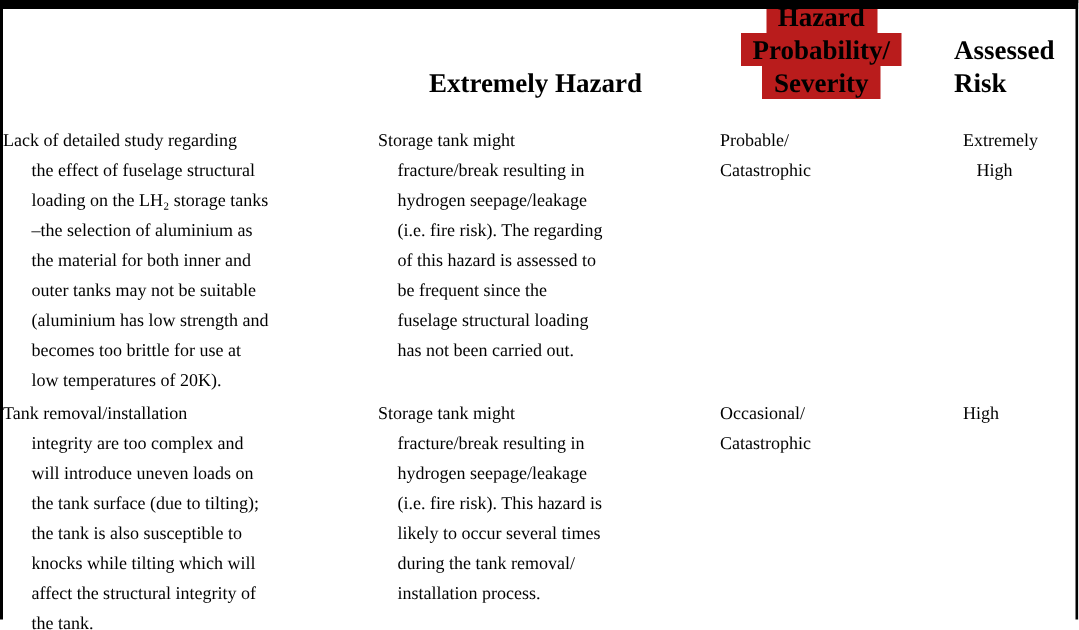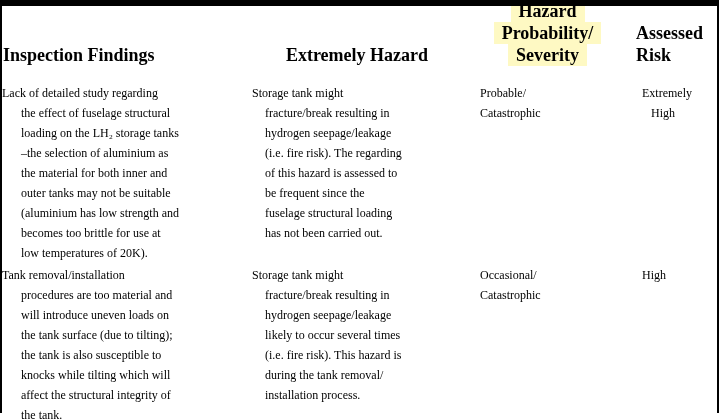--- a/index.html
+++ b/index.html
@@ -39,21 +39,21 @@
     position: absolute;
     font-weight: bold;
     font-size: 18px;
     line-height: 22px;
     white-space: nowrap;
     z-index: 2;
   }
   .hdr1 { left: 3px;  top: 44px; }
   .hdr2 { left: 252px; top: 44px; width: 210px; text-align: center; }
   .hdr3 { left: 470px; top: 0px;  width: 155px; text-align: center; }
-  .hdr3 .line { width: fit-content; margin: 0 auto; background: #fef9c3; padding: 0 8px; }
+  .hdr3 .line { width: fit-content; margin: 0 auto; background: #b91c1c; padding: 0 8px; }
   .hdr4 { left: 636px; top: 22px; width: 84px;  text-align: left; }
   .cell {
     position: absolute;
     font-size: 12px;
     line-height: 20px;
     z-index: 2;
   }
   .cell .line { white-space: nowrap; }
   .c1 { left: 2px;   width: 258px; }  .c1 .cont { margin-left: 19px; }
   .c2 { left: 252px; width: 225px; }  .c2 .cont { margin-left: 13px; }
@@ -64,21 +64,20 @@
 </style>
 </head>
 <body>
 
 <div class="page">
 
   <div class="border-frame"></div>
   <div class="header-rule"></div>
   <div class="bottom-band"></div>
 
-  <div class="hdr hdr1">Inspection Findings</div>
 
   <div class="hdr hdr2">Extremely Hazard</div>
 
   <div class="hdr hdr3">
       <div class="line">Hazard</div>
       <div class="line cont">Probability/</div>
       <div class="line cont">Severity</div>
     </div>
 
   <div class="hdr hdr4">
@@ -114,35 +113,35 @@
       <div class="line cont">Catastrophic</div>
     </div>
 
   <div class="cell c4 r1">
       <div class="line">Extremely</div>
       <div class="line cont">High</div>
     </div>
 
   <div class="cell c1 r2">
       <div class="line">Tank removal/installation</div>
-      <div class="line cont">procedures are too material and</div>
+      <div class="line cont">integrity are too complex and</div>
       <div class="line cont">will introduce uneven loads on</div>
       <div class="line cont">the tank surface (due to tilting);</div>
       <div class="line cont">the tank is also susceptible to</div>
       <div class="line cont">knocks while tilting which will</div>
       <div class="line cont">affect the structural integrity of</div>
       <div class="line cont">the tank.</div>
     </div>
 
   <div class="cell c2 r2">
       <div class="line">Storage tank might</div>
       <div class="line cont">fracture/break resulting in</div>
       <div class="line cont">hydrogen seepage/leakage</div>
+      <div class="line cont">(i.e. fire risk). This hazard is</div>
       <div class="line cont">likely to occur several times</div>
-      <div class="line cont">(i.e. fire risk). This hazard is</div>
       <div class="line cont">during the tank removal/</div>
       <div class="line cont">installation process.</div>
     </div>
 
   <div class="cell c3 r2">
       <div class="line">Occasional/</div>
       <div class="line cont">Catastrophic</div>
     </div>
 
   <div class="cell c4 r2">

